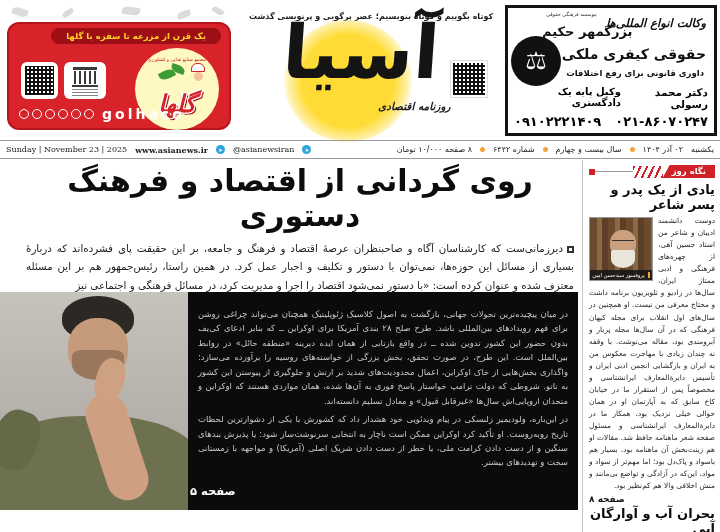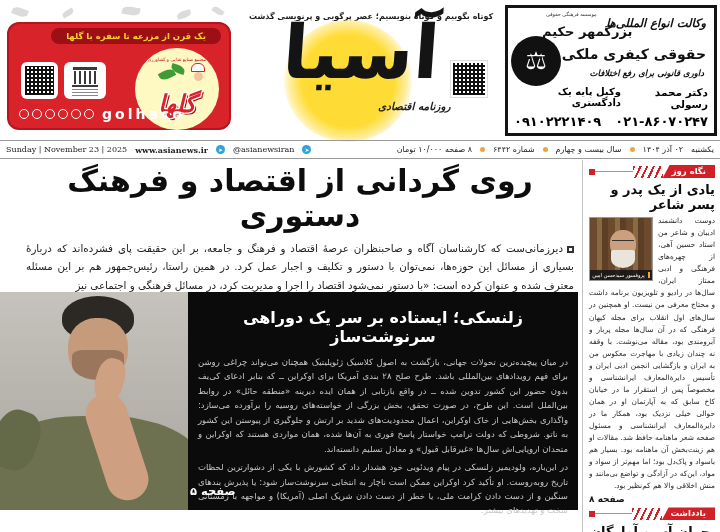--- a/index.html
+++ b/index.html
@@ -47,21 +47,21 @@
   .m-sub { position:absolute; top:100px; left:138px; font-size:10.5px; font-weight:bold; font-style:italic; color:#222; direction:rtl; }
   .m-qr { position:absolute; right:14px; top:60px; width:38px; height:38px; background:#fff; padding:2px; border:1px solid #ddd; }
 
   
   .law { position:absolute; right:3px; top:5px; width:212px; height:131px; background:#fff; border:3px solid #141414; direction:rtl; }
   .law-small { position:absolute; top:3px; left:38px; font-size:5px; color:#333; }
   .law-line1 { position:absolute; top:8px; right:8px; font-size:11.5px; font-style:italic; font-weight:bold; color:#111; }
   .law-org { position:absolute; top:16px; left:34px; font-size:13px; font-weight:bold; color:#111; }
   .law-logo { position:absolute; top:28px; left:3px; width:50px; height:50px; background:#111; border-radius:50%; color:#fff; display:flex; align-items:center; justify-content:center; font-size:24px; }
   .law-line2 { position:absolute; top:38px; right:8px; font-size:14px; font-weight:bold; color:#111; }
-  .law-line3 { position:absolute; top:60px; right:10px; font-size:8.5px; font-style:italic; font-weight:bold; color:#111; }
+  .law-line3 { position:absolute; top:60px; right:10px; font-size:8.5px; font-weight:bold; color:#111; }
   .law-row { position:absolute; top:78px; right:6px; left:6px; display:flex; justify-content:space-between; font-weight:bold; }
   .law-person { font-size:10.5px; }
   .law-ptitle { font-size:10px; }
   .law-phones { position:absolute; bottom:4px; right:6px; left:6px; display:flex; justify-content:space-between; font-weight:bold; font-size:13px; direction:rtl; }
 
   
   .dateline { position:absolute; top:140px; left:0; right:0; height:19px; border-top:1px solid #9a9a9a; border-bottom:1px solid #9a9a9a;
       display:flex; flex-direction:row-reverse; align-items:center; gap:8px; padding:0 6px; font-size:8px; color:#222; direction:ltr; }
   .dl-item { white-space:nowrap; direction:rtl; }
   .dl-en { direction:ltr; font-family:"DejaVu Serif", serif; }
@@ -225,21 +225,20 @@
       <div class="zphoto">
         <div class="z-hair"></div>
         <div class="z-face"></div>
         <div class="z-beard"></div>
         <div class="z-shirt"></div>
         <div class="z-sleeve"></div>
         <div class="z-forearm"></div>
         <div class="z-hand"></div>
       </div>
       <div class="zcontent">
-        <div class="z-h">زلنسکی؛ ایستاده بر سر یک دوراهی سرنوشت‌ساز</div>
         <div class="z-b">در میان پیچیده‌ترین تحولات جهانی، بازگشت به اصول کلاسیک ژئوپلیتیک همچنان می‌تواند چراغی روشن برای فهم رویدادهای بین‌المللی باشد. طرح صلح ۲۸ بندی آمریکا برای اوکراین ــ که بنابر ادعای کی‌یف بدون حضور این کشور تدوین شده ــ در واقع بازتابی از همان ایده دیرینه «منطقه حائل» در روابط بین‌الملل است. این طرح، در صورت تحقق، بخش بزرگی از خواسته‌های روسیه را برآورده می‌سازد: واگذاری بخش‌هایی از خاک اوکراین، اعمال محدودیت‌های شدید بر ارتش و جلوگیری از پیوستن این کشور به ناتو. شروطی که دولت ترامپ خواستار پاسخ فوری به آن‌ها شده، همان مواردی هستند که اوکراین و متحدان اروپایی‌اش سال‌ها «غیرقابل قبول» و معادل تسلیم دانسته‌اند.</div>
         <div class="z-b z-b2">در این‌باره، ولودیمیر زلنسکی در پیام ویدئویی خود هشدار داد که کشورش با یکی از دشوارترین لحظات تاریخ روبه‌روست. او تأکید کرد اوکراین ممکن است ناچار به انتخابی سرنوشت‌ساز شود: یا پذیرش بندهای سنگین و از دست دادن کرامت ملی، یا خطر از دست دادن شریک اصلی (آمریکا) و مواجهه با زمستانی سخت و تهدیدهای بیشتر.</div>
       </div>
       <div class="z-pref">صفحه ۵</div>
     </div>
 
   </div>
 
   <div class="sidebar">
 
@@ -257,26 +256,20 @@
           <span class="p-face"></span>
             <span class="p-glasses"></span>
             <span class="p-beard"></span>
           <span class="p-cap">پروفسور سیدحسن امین</span>
         </span>
         <span>دوست دانشمند ادیبان و شاعر من استاد حسین آهی، از چهره‌های فرهنگی و ادبی ممتاز ایران، سال‌ها در رادیو و تلویزیون برنامه داشت و محتاج معرفی من نیست. او همچنین در سال‌های اول انقلاب برای مجله کیهان فرهنگی که در آن سال‌ها مجله پربار و آبرومندی بود، مقاله می‌نوشت. با وقفه نه چندان زیادی با مهاجرت معکوس من به ایران و بازگشایی انجمن ادبی ایران و تأسیس دایرةالمعارف ایرانشناسی و مخصوصاً پس از استقرار ما در خیابان کاخ سابق که به آپارتمان او در همان حوالی خیلی نزدیک بود، همکار ما در دایرةالمعارف ایرانشناسی و مسئول صفحه شعر ماهنامه حافظ شد. مقالات او هم زینت‌بخش آن ماهنامه بود. بسیار هم باسواد و پاک‌دل بود؛ اما مهم‌تر از سواد و مواد، این‌که در آزادگی و تواضع بی‌مانند و منش اخلاقی والا هم کم‌نظیر بود.</span>
       </div>
       <div class="sb-pref">صفحه ۸</div>
     </div>
 
-    <div class="tagrow">
-      <span class="tag-sq"></span>
-      <span class="tag-line"></span>
-      <span class="tag-hatch"></span>
-      <span class="tag-label">یادداشت</span>
-    </div>
 
     <div>
       <div class="sb-h">بحران آب و آوارگان آبی</div>
 
     </div>
   </div>
 
 </div>
 
 </body></html>

